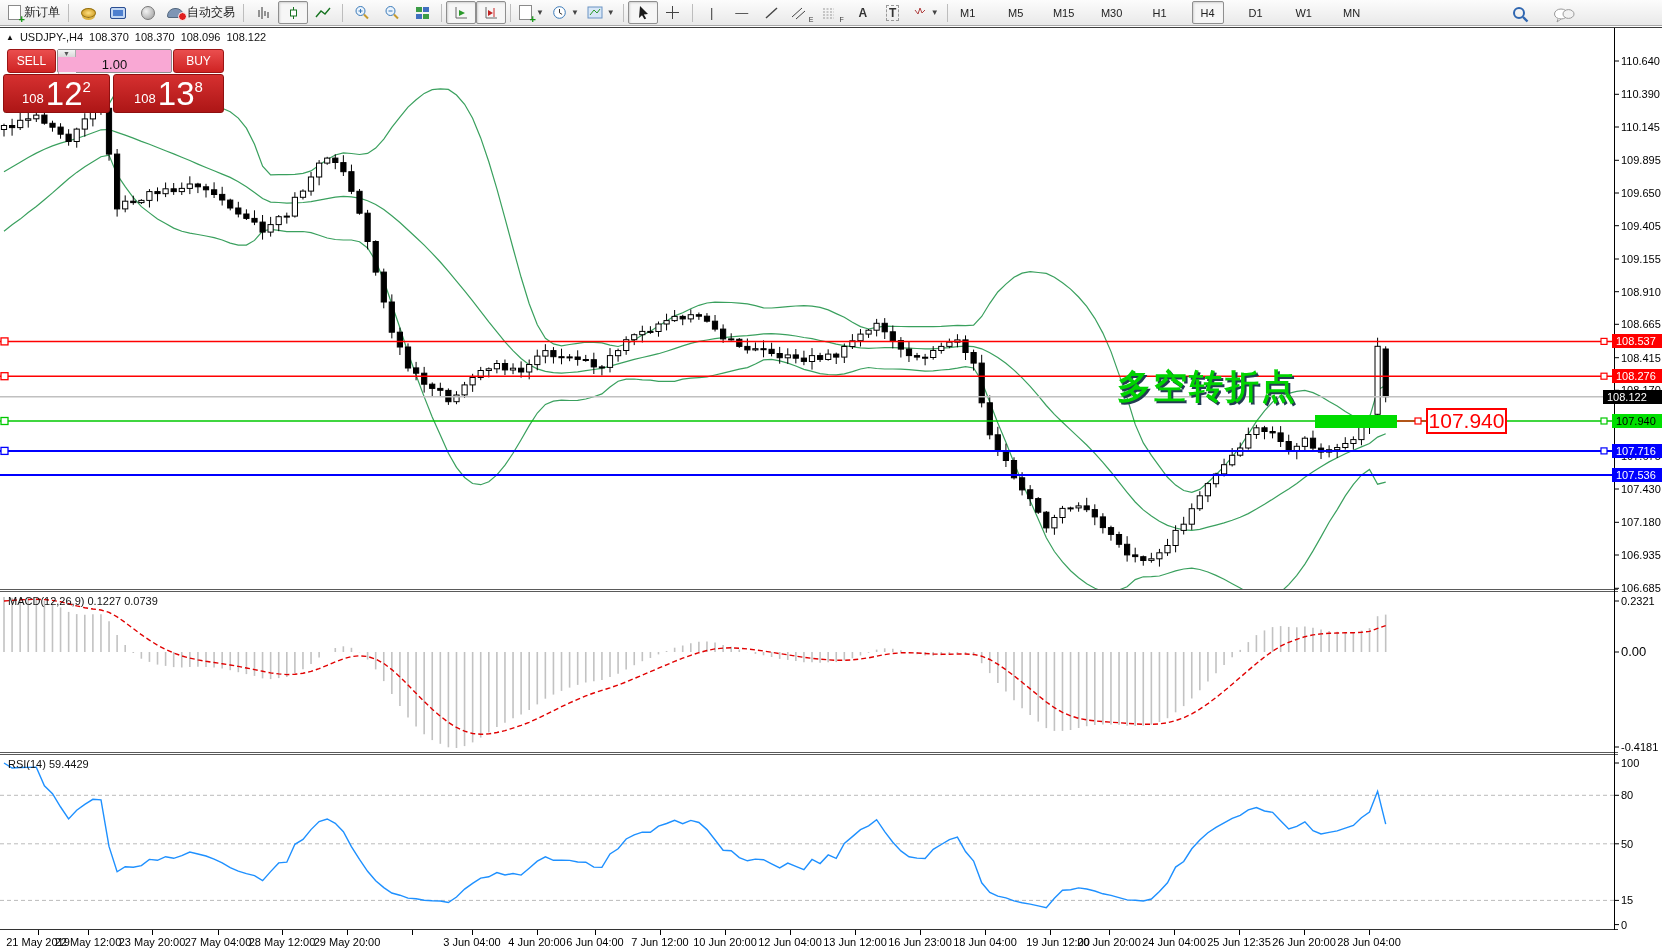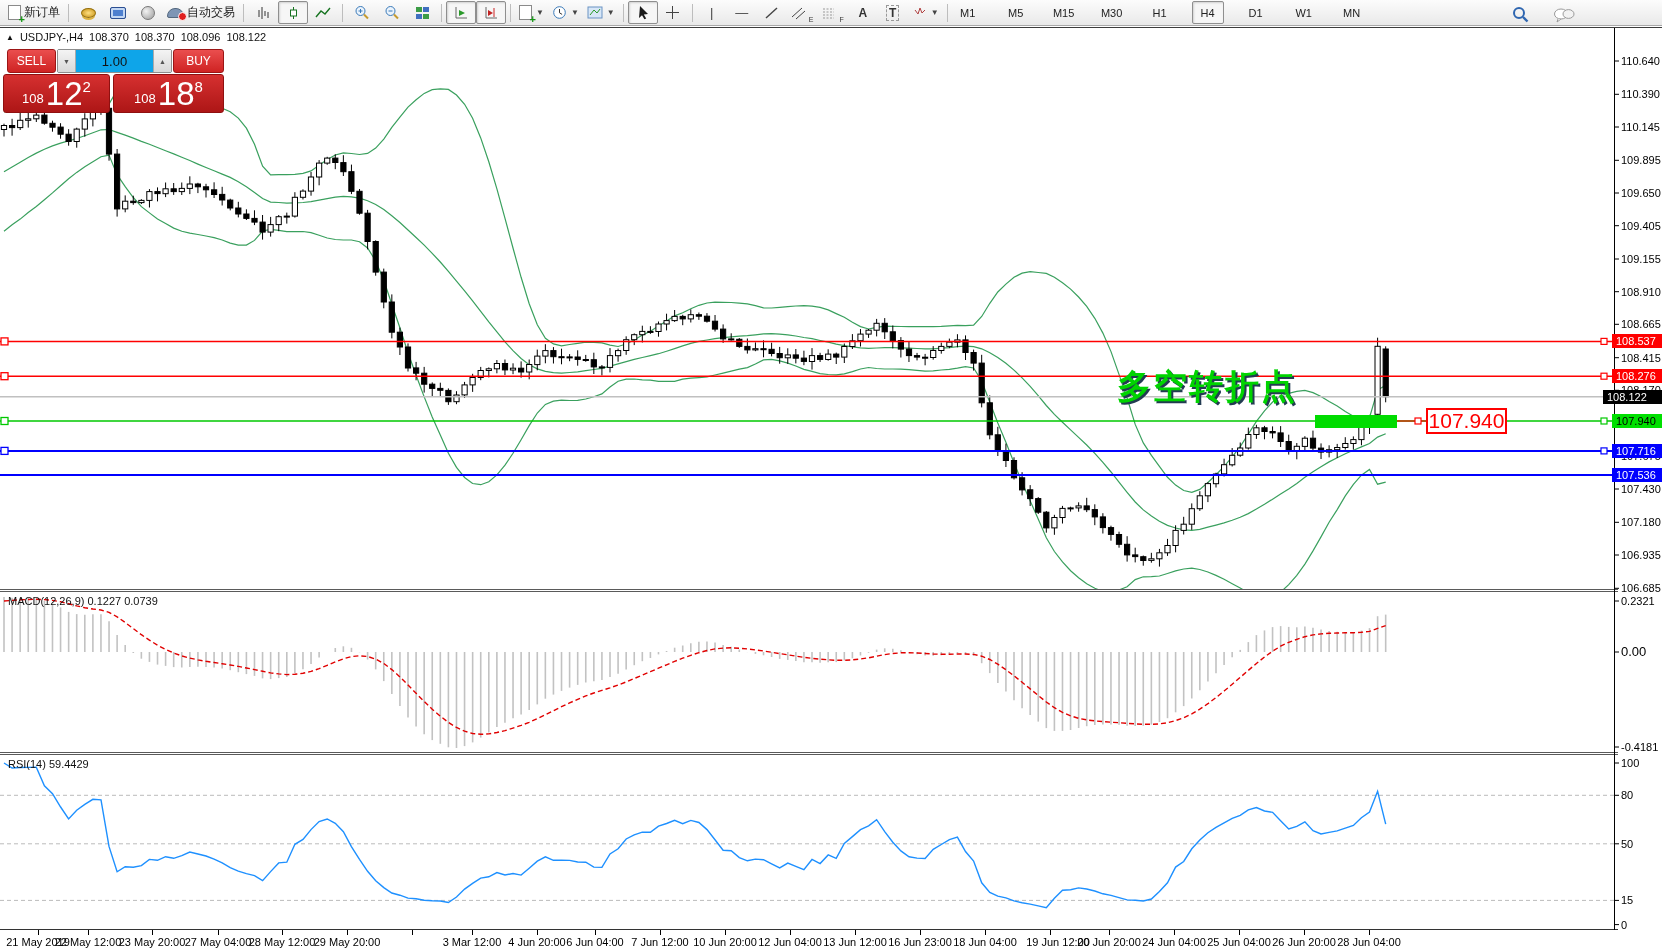--- a/index.html
+++ b/index.html
@@ -821,35 +821,35 @@
     <span style="font-size:8px;">▲</span>
     <span>USDJPY-,H4</span>
     <span>108.370</span>
     <span>108.370</span>
     <span>108.096</span>
     <span>108.122</span>
   </div>
 
   <div style="position:absolute;left:3px;top:48px;width:222px;z-index:4;">
     <div style="position:absolute;left:4px;top:1px;width:47px;height:22px;background:linear-gradient(#ea4e4e,#cf2323);border:1px solid #9c1515;border-radius:3px;color:#fff;font-size:12px;display:flex;align-items:center;justify-content:center;">SELL</div>
-    <div style="position:absolute;left:54px;top:1px;width:113px;height:22px;background:#0ea5e9;border:1px solid #8e8e8e;border-radius:2px;display:flex;">
+    <div style="position:absolute;left:54px;top:1px;width:113px;height:22px;background:#f9a8d4;border:1px solid #8e8e8e;border-radius:2px;display:flex;flex-direction:column;">
       <div style="width:17px;background:linear-gradient(#f4f4f4,#d9d9d9);border-right:1px solid #aaa;font-size:7px;color:#555;display:flex;align-items:center;justify-content:center;">▼</div>
       <div style="flex:1;font-size:13px;color:#111;display:flex;align-items:center;justify-content:center;">1.00</div>
       <div style="width:17px;background:linear-gradient(#f4f4f4,#d9d9d9);border-left:1px solid #aaa;font-size:7px;color:#555;display:flex;align-items:center;justify-content:center;">▲</div>
     </div>
     <div style="position:absolute;left:170px;top:1px;width:49px;height:22px;background:linear-gradient(#ea4e4e,#cf2323);border:1px solid #9c1515;border-radius:3px;color:#fff;font-size:12px;display:flex;align-items:center;justify-content:center;">BUY</div>
 
     <div style="position:absolute;left:0;top:26px;width:105px;height:37px;background:linear-gradient(#d63030,#ad1616);border:1px solid #8f1010;border-radius:3px;color:#fff;display:flex;align-items:center;justify-content:center;">
       <span style="font-size:13px;margin-top:10px;">108</span>
       <span style="font-size:33px;font-weight:500;margin-left:2px;">12</span>
       <span style="font-size:15px;margin-bottom:14px;">2</span>
     </div>
     <div style="position:absolute;left:110px;top:26px;width:109px;height:37px;background:linear-gradient(#d63030,#ad1616);border:1px solid #8f1010;border-radius:3px;color:#fff;display:flex;align-items:center;justify-content:center;">
       <span style="font-size:13px;margin-top:10px;">108</span>
-      <span style="font-size:33px;font-weight:500;margin-left:2px;">18</span>
+      <span style="font-size:33px;font-weight:500;margin-left:2px;">13</span>
       <span style="font-size:15px;margin-bottom:14px;">8</span>
     </div>
   </div>
 
   <div style="position:absolute;left:1117px;top:364px;z-index:3;font-size:34px;font-weight:bold;letter-spacing:2px;color:#00d400;text-shadow:2px 2px 0 #233b52;">多空转折点</div>
 
   <div style="position:absolute;left:1426px;top:408px;width:77px;height:22px;z-index:3;background:#fff;border:2px solid #ff0000;color:#ff0000;font-size:21px;display:flex;align-items:center;justify-content:center;">107.940</div>
 
   <div style="position:absolute;left:8px;top:595px;z-index:3;font-size:11px;color:#111;">MACD(12,26,9) 0.1227 0.0739</div>
   <div style="position:absolute;left:8px;top:758px;z-index:3;font-size:11px;color:#111;">RSI(14) 59.4429</div>
@@ -888,30 +888,30 @@
       <div style="position: absolute; font-size: 11px; z-index: 2; line-height: 14px; height: 14px; top: 918px; left: 1621px; color: rgb(0, 0, 0);">0</div>
     </div>
   <div id="time-axis-labels">
       <div style="position: absolute; top: 936px; left: -7px; width: 90px; text-align: center; font-size: 11px; color: rgb(0, 0, 0); z-index: 2;">21 May 2019</div>
       <div style="position: absolute; top: 936px; left: 43px; width: 90px; text-align: center; font-size: 11px; color: rgb(0, 0, 0); z-index: 2;">22 May 12:00</div>
       <div style="position: absolute; top: 936px; left: 107px; width: 90px; text-align: center; font-size: 11px; color: rgb(0, 0, 0); z-index: 2;">23 May 20:00</div>
       <div style="position: absolute; top: 936px; left: 173px; width: 90px; text-align: center; font-size: 11px; color: rgb(0, 0, 0); z-index: 2;">27 May 04:00</div>
       <div style="position: absolute; top: 936px; left: 237px; width: 90px; text-align: center; font-size: 11px; color: rgb(0, 0, 0); z-index: 2;">28 May 12:00</div>
       <div style="position: absolute; top: 936px; left: 302px; width: 90px; text-align: center; font-size: 11px; color: rgb(0, 0, 0); z-index: 2;">29 May 20:00</div>
       <div style="position: absolute; top: 959px; left: 367px; width: 90px; text-align: left; font-size: 15px; color: rgb(0, 0, 0); z-index: 2;">31 May 04:00</div>
-      <div style="position: absolute; top: 936px; left: 427px; width: 90px; text-align: center; font-size: 11px; color: rgb(0, 0, 0); z-index: 2;">3 Mar 12:00</div>
+      <div style="position: absolute; top: 936px; left: 427px; width: 90px; text-align: center; font-size: 11px; color: rgb(0, 0, 0); z-index: 2;">3 Jun 04:00</div>
       <div style="position: absolute; top: 936px; left: 492px; width: 90px; text-align: center; font-size: 11px; color: rgb(0, 0, 0); z-index: 2;">4 Jun 20:00</div>
       <div style="position: absolute; top: 936px; left: 550px; width: 90px; text-align: center; font-size: 11px; color: rgb(0, 0, 0); z-index: 2;">6 Jun 04:00</div>
       <div style="position: absolute; top: 936px; left: 615px; width: 90px; text-align: center; font-size: 11px; color: rgb(0, 0, 0); z-index: 2;">7 Jun 12:00</div>
       <div style="position: absolute; top: 936px; left: 680px; width: 90px; text-align: center; font-size: 11px; color: rgb(0, 0, 0); z-index: 2;">10 Jun 20:00</div>
       <div style="position: absolute; top: 936px; left: 745px; width: 90px; text-align: center; font-size: 11px; color: rgb(0, 0, 0); z-index: 2;">12 Jun 04:00</div>
       <div style="position: absolute; top: 936px; left: 810px; width: 90px; text-align: center; font-size: 11px; color: rgb(0, 0, 0); z-index: 2;">13 Jun 12:00</div>
       <div style="position: absolute; top: 936px; left: 875px; width: 90px; text-align: center; font-size: 11px; color: rgb(0, 0, 0); z-index: 2;">16 Jun 23:00</div>
       <div style="position: absolute; top: 936px; left: 940px; width: 90px; text-align: center; font-size: 11px; color: rgb(0, 0, 0); z-index: 2;">18 Jun 04:00</div>
       <div style="position: absolute; top: 936px; left: 1005px; width: 106px; text-align: center; font-size: 11px; color: rgb(0, 0, 0); z-index: 2;">19 Jun 12:00</div>
       <div style="position: absolute; top: 936px; left: 1064px; width: 90px; text-align: center; font-size: 11px; color: rgb(0, 0, 0); z-index: 2;">20 Jun 20:00</div>
       <div style="position: absolute; top: 936px; left: 1129px; width: 90px; text-align: center; font-size: 11px; color: rgb(0, 0, 0); z-index: 2;">24 Jun 04:00</div>
-      <div style="position: absolute; top: 936px; left: 1194px; width: 90px; text-align: center; font-size: 11px; color: rgb(0, 0, 0); z-index: 2;">25 Jun 04:00</div>
+      <div style="position: absolute; top: 936px; left: 1194px; width: 90px; text-align: center; font-size: 11px; color: rgb(0, 0, 0); z-index: 2;">25 Jun 12:35</div>
       <div style="position: absolute; top: 936px; left: 1259px; width: 90px; text-align: center; font-size: 11px; color: rgb(0, 0, 0); z-index: 2;">26 Jun 20:00</div>
       <div style="position: absolute; top: 936px; left: 1324px; width: 90px; text-align: center; font-size: 11px; color: rgb(0, 0, 0); z-index: 2;">28 Jun 04:00</div>
     </div>
 
 </div>
 
 </body></html>

